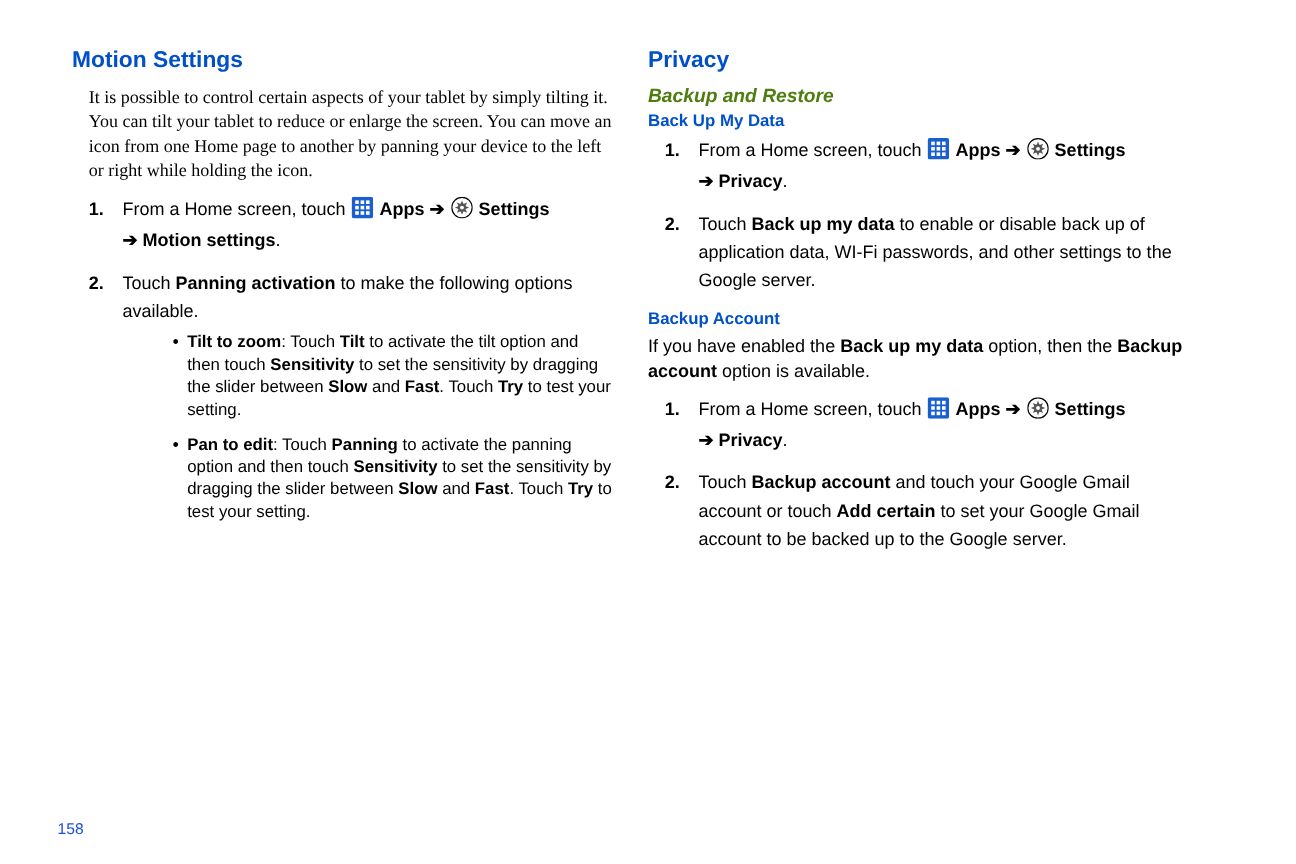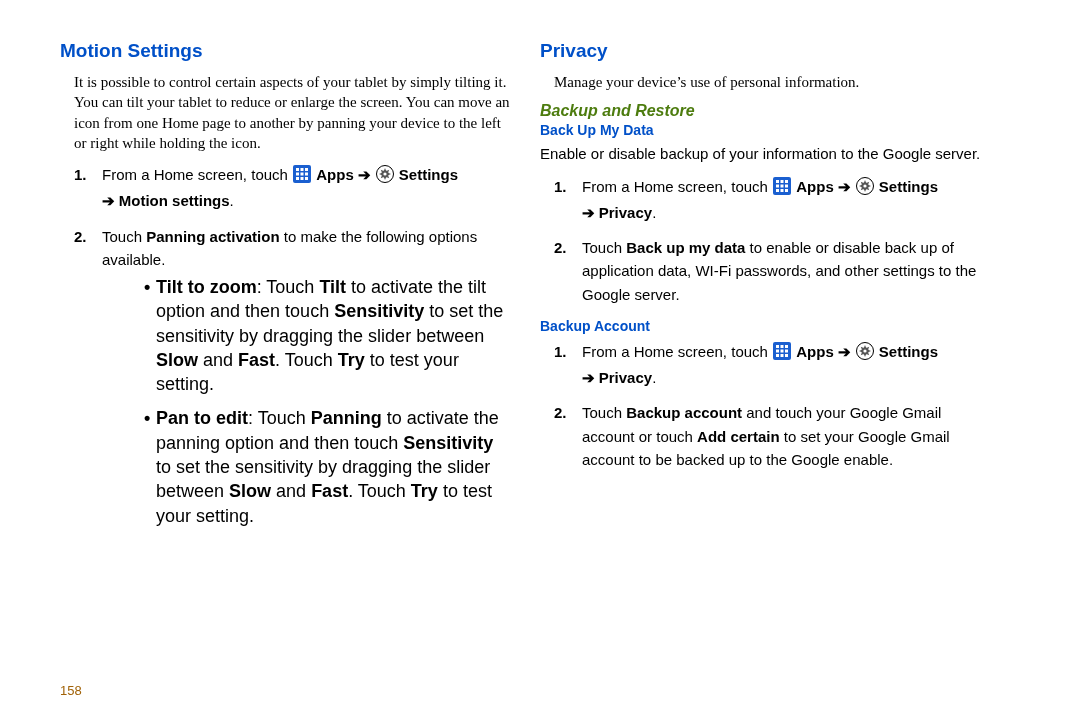--- a/index.html
+++ b/index.html
@@ -70,38 +70,38 @@
   }
   ul.bullets {
     list-style: none;
     padding: 0;
     margin: 4px 0 0 0;
   }
   ul.bullets > li {
     position: relative;
     padding-left: 54px;
     margin-bottom: 10px;
-    font-size: 18px;
+    font-size: 14px;
     line-height: 1.35;
     font-family: "Arial Narrow", Arial, sans-serif;
     font-stretch: condensed;
   }
   ul.bullets > li::before {
     content: "•";
     position: absolute;
     left: 42px;
     font-weight: bold;
   }
   .b { font-weight: bold; }
   .pagenum {
     position: absolute;
-    left: 60px;
+    left: 48px;
     bottom: 22px;
     font-size: 13px;
-    color: #a16207;
+    color: #1d4ed8;
   }
   .icon {
     display: inline-block;
     vertical-align: -3px;
     margin: 0 1px;
   }
 </style>
 </head>
 <body>
 
@@ -163,25 +163,23 @@
           <li>
             <span class="b">Pan to edit</span><span>: Touch </span><span class="b">Panning</span><span> to activate the panning option and then touch </span><span class="b">Sensitivity</span><span> to set the sensitivity by dragging the slider between </span><span class="b">Slow</span><span> and </span><span class="b">Fast</span><span>. Touch </span><span class="b">Try</span><span> to test your setting.</span>
           </li>
         </ul>
       </li>
     </ol>
   </div>
 
   <div class="col">
     <h2 class="section">Privacy</h2>
-    <p class="indent1">Manage your device’s use of personal information.</p>
 
     <h3 class="sub-italic">Backup and Restore</h3>
     <h4 class="sub-small">Back Up My Data</h4>
-    <p>Enable or disable backup of your information to the Google server.</p>
 
     <ol class="steps">
       <li>
         <span>From a Home screen, touch </span>
         <span class="icon">
           <svg width="18" height="18" viewBox="0 0 18 18">
               <rect x="0" y="0" width="18" height="18" rx="2" fill="#1a5fd0"></rect>
               <g fill="#fff">
                 <rect x="3" y="3" width="3" height="3"></rect>
                 <rect x="7.5" y="3" width="3" height="3"></rect>
@@ -217,20 +215,23 @@
         <span class="b"> Settings</span>
         <br>
         <span class="b">➔ </span><span class="b">Privacy</span><span>.</span>
       </li>
       <li>
         <span>Touch </span><span class="b">Back up my data</span><span> to enable or disable back up of application data, WI-Fi passwords, and other settings to the Google server.</span>
       </li>
     </ol>
 
     <h4 class="sub-small">Backup Account</h4>
+    <p>
+      <span>If you have enabled the </span><span class="b">Back up my data</span><span> option, then the </span><span class="b">Backup account</span><span> option is available.</span>
+    </p>
 
     <ol class="steps">
       <li>
         <span>From a Home screen, touch </span>
         <span class="icon">
           <svg width="18" height="18" viewBox="0 0 18 18">
               <rect x="0" y="0" width="18" height="18" rx="2" fill="#1a5fd0"></rect>
               <g fill="#fff">
                 <rect x="3" y="3" width="3" height="3"></rect>
                 <rect x="7.5" y="3" width="3" height="3"></rect>
@@ -261,19 +262,19 @@
                 <circle r="3.5" fill="#555"></circle>
                 <circle r="1.6" fill="#fff"></circle>
               </g>
             </svg>
         </span>
         <span class="b"> Settings</span>
         <br>
         <span class="b">➔ </span><span class="b">Privacy</span><span>.</span>
       </li>
       <li>
-        <span>Touch </span><span class="b">Backup account</span><span> and touch your Google Gmail account or touch </span><span class="b">Add certain</span><span> to set your Google Gmail account to be backed up to the Google enable.</span>
+        <span>Touch </span><span class="b">Backup account</span><span> and touch your Google Gmail account or touch </span><span class="b">Add certain</span><span> to set your Google Gmail account to be backed up to the Google server.</span>
       </li>
     </ol>
   </div>
 
   <div class="pagenum">158</div>
 </div>
 
 </body></html>

